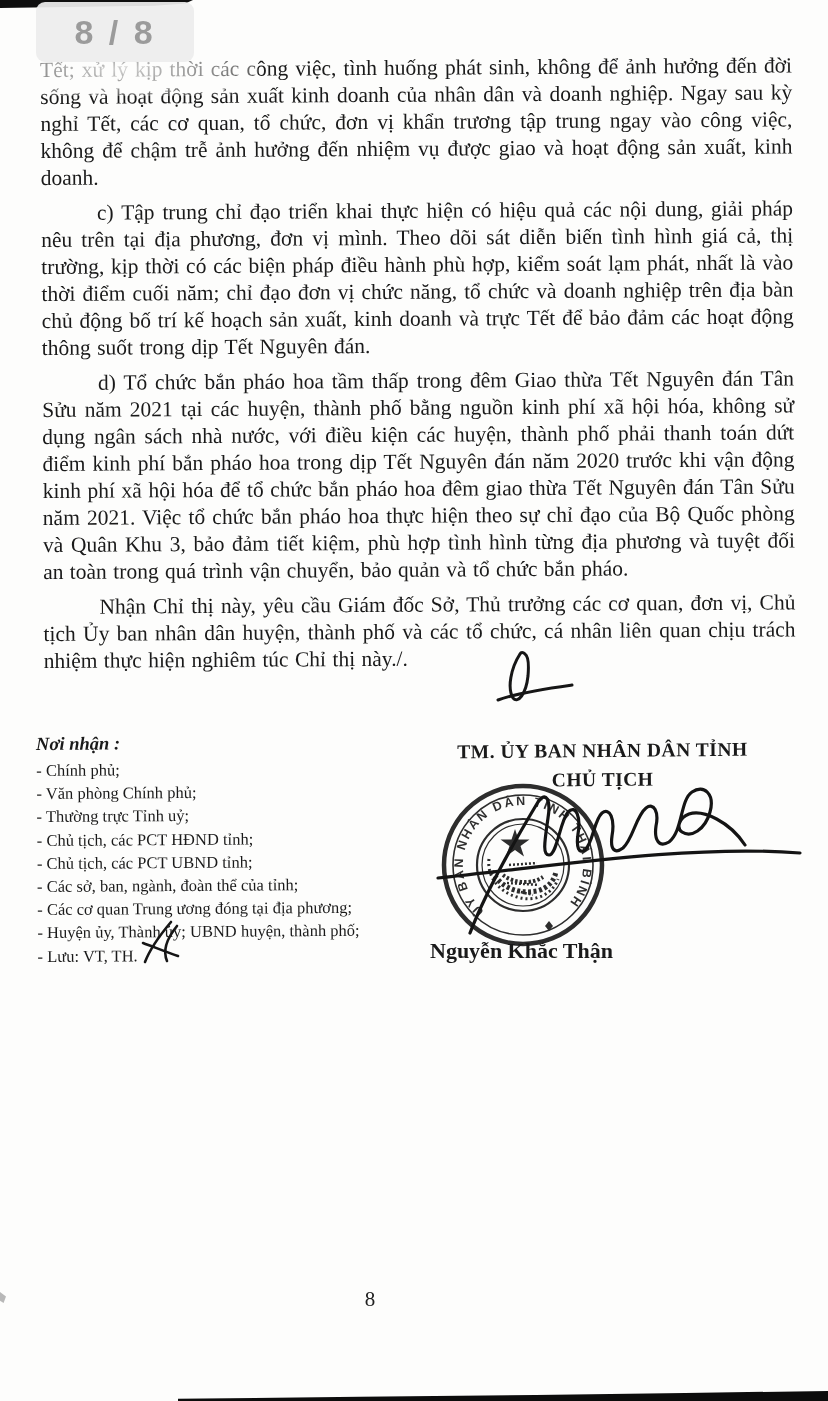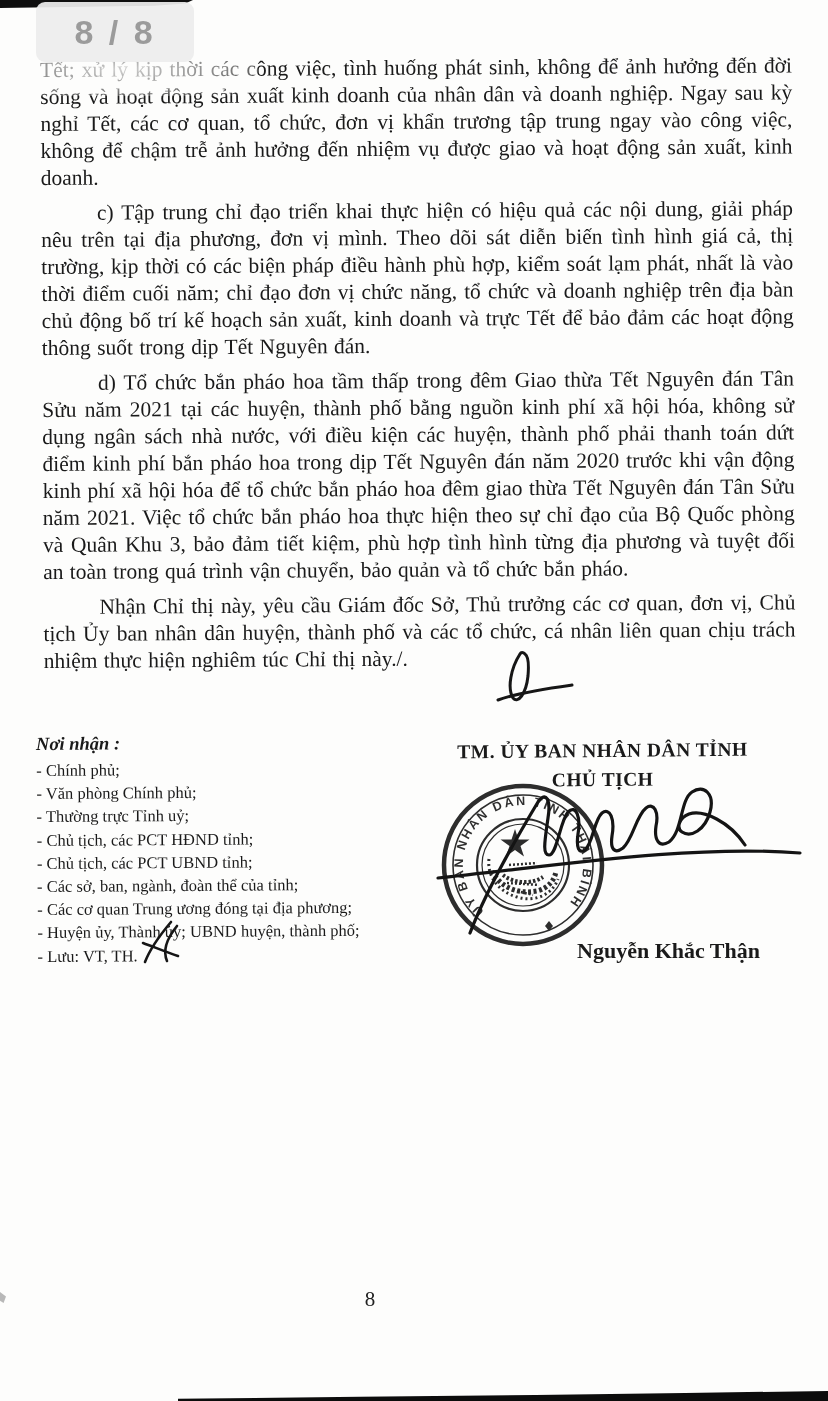--- a/index.html
+++ b/index.html
@@ -55,21 +55,21 @@
   .recipients .label{font-size:18.5px;font-weight:bold;font-style:italic;margin-bottom:4px;}
   .recipients .item{font-size:16.5px;line-height:23.2px;}
   
   .sign-head{
     position:absolute;left:425px;top:736px;width:355px;text-align:center;
     transform:rotate(-0.5deg);
     font-weight:bold;font-size:19.5px;line-height:29px;letter-spacing:.5px;
     z-index:5;
   }
   .sign-name{
-    position:absolute;left:430px;top:938px;width:330px;text-align:right;
+    position:absolute;left:430px;top:938px;width:330px;text-align:left;
     font-weight:bold;font-size:22px;z-index:8;
   }
   .stamp{position:absolute;left:437px;top:779px;width:172px;height:172px;z-index:6;opacity:.92;}
   .signature-svg{position:absolute;left:430px;top:760px;width:380px;height:185px;z-index:7;}
   .flourish-1{position:absolute;left:492px;top:648px;width:85px;height:58px;z-index:4;}
   .luu-mark{position:absolute;left:137px;top:918px;width:48px;height:48px;z-index:4;}
   .page-num{
     position:absolute;left:330px;top:1287px;width:80px;text-align:center;
     font-size:21px;color:#222;
   }

